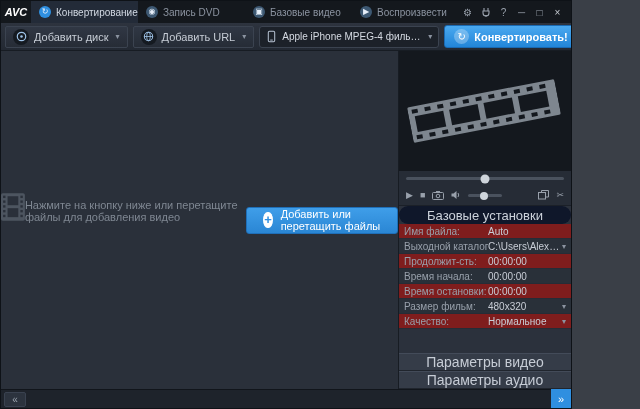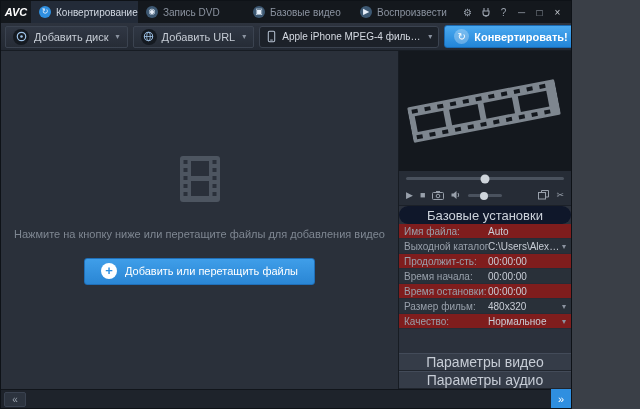--- a/index.html
+++ b/index.html
@@ -38,21 +38,21 @@
                   font-size:10px; color:#d5dae2; }
   .convert-btn { height:23px; display:flex; align-items:center; gap:5px; padding:0 9px; margin-right:1px;
                  background:linear-gradient(#4aa9f0,#2285d8); border:1px solid #1a6ab3;
                  border-radius:3px; color:#ffffff; font-weight:bold; font-size:11px; white-space:nowrap; }
   .convert-icon { width:15px; height:15px; border-radius:50%; background:rgba(255,255,255,.28);
                   display:flex; align-items:center; justify-content:center; font-size:10px; font-weight:normal; }
 
   
   .content { flex:1; display:flex; min-height:0; }
   .main-area { flex:1; background:#2a303a; border-right:1px solid #171c23;
-               display:flex; flex-direction:column; align-items:center; justify-content:center; }
+               display:flex; flex-direction:row; align-items:center; justify-content:center; }
   .film-icon { margin-bottom:26px; }
   .hint { color:#7f8792; font-size:11px; margin-bottom:18px; }
   .add-files-btn { display:flex; align-items:center; gap:8px; height:27px; padding:0 16px;
                    background:linear-gradient(#3f9ee9,#2a86d4); border:1px solid #1f6fb8;
                    border-radius:3px; color:#ffffff; font-size:11px; }
   .plus-circle { width:16px; height:16px; background:#ffffff; border-radius:50%;
                  color:#2f8fe0; font-weight:bold; font-size:13px; line-height:15px; text-align:center; }
 
   
   .right-panel { flex:0 0 172px; width:172px; background:#2b313c; display:flex; flex-direction:column; }

